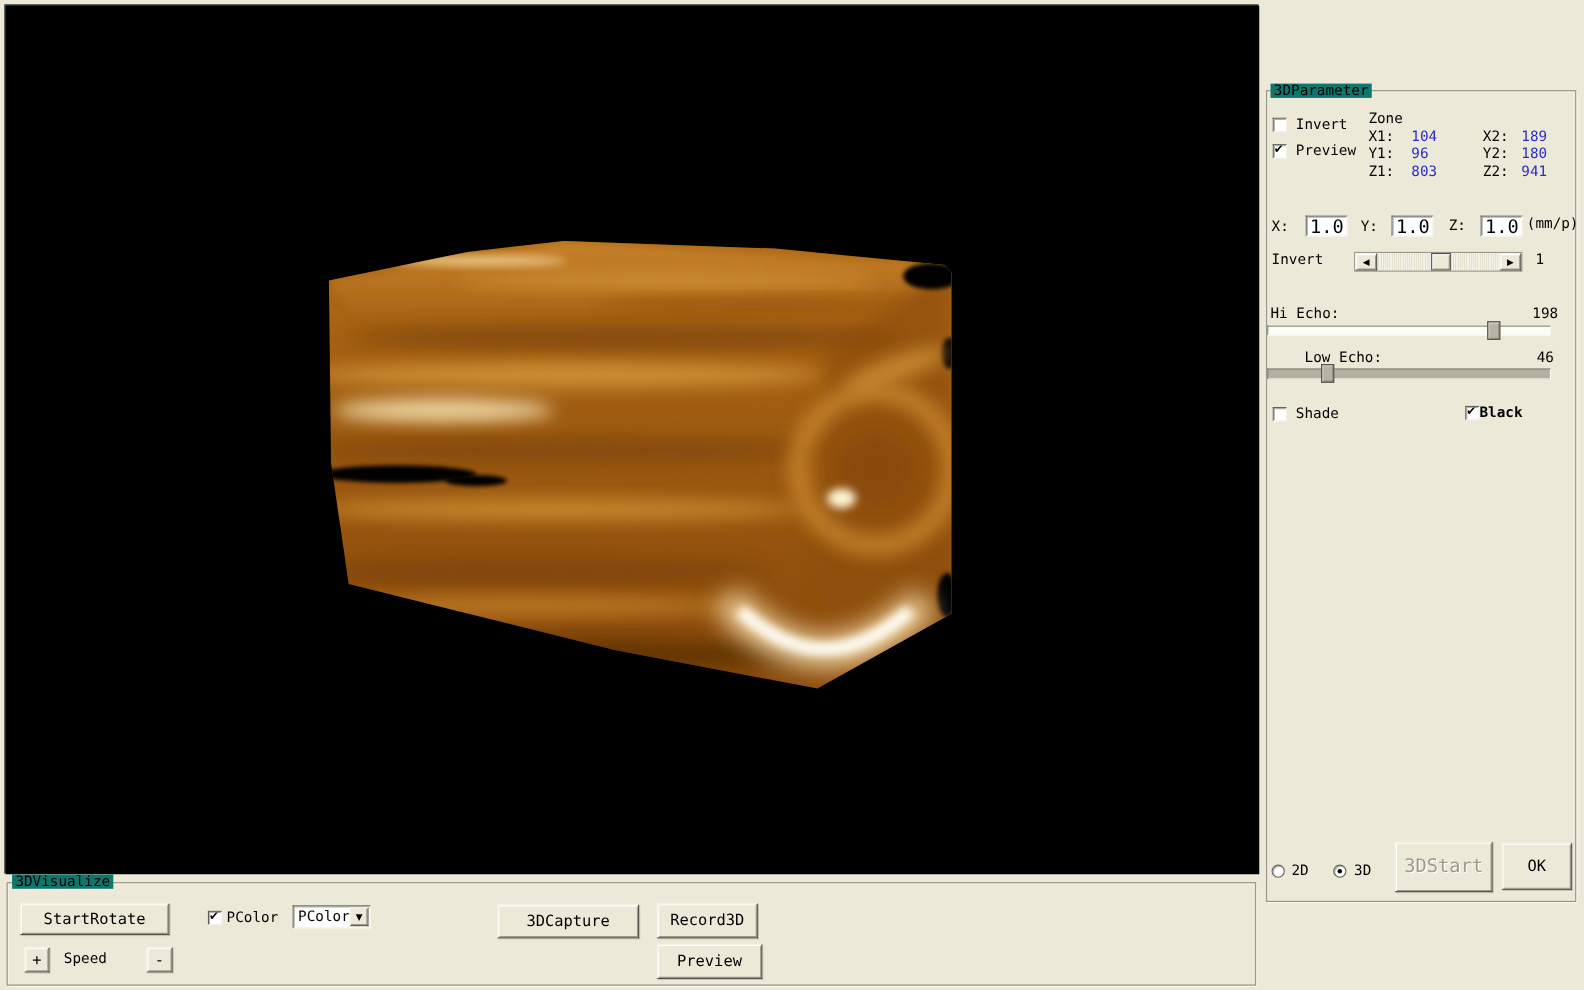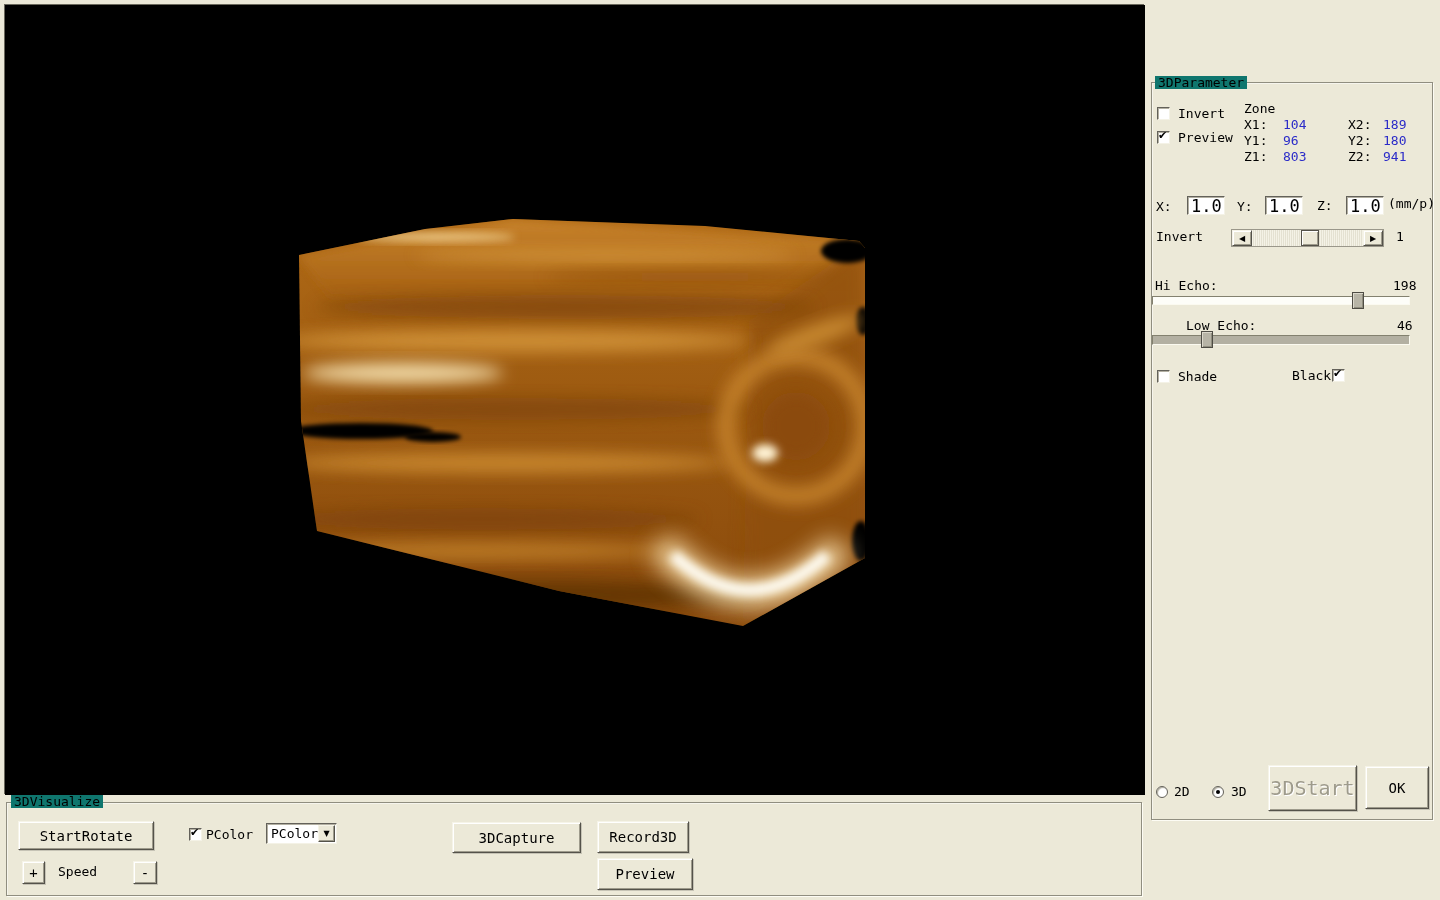--- a/index.html
+++ b/index.html
@@ -193,28 +193,28 @@
 <span class="lbl" style="left:1155px; top:318px;margin-left:31px;">Low Echo:</span>
 <span class="lbl" style="left:1397px; top:318px;">46</span>
 <div class="trk low" style="left:1152px; top:335px; width:258px; height:10px;"></div>
 <div class="sl-thumb" style="left:1201px; top:331px;"></div>
 
 <div class="cb" style="left:1157px; top:370px;"></div>
 <span class="lbl" style="left:1178px; top:369px;">Shade</span>
 <div class="cb checked" style="left:1332px; top:369px;">
     <span class="mark">✔</span>
   </div>
-<span class="lbl" style="left:1292px; top:368px;">Black</span>
+<span class="lbl" style="left:1345px; top:368px;font-weight:bold;">Black</span>
 
 <div class="radio" style="left:1156px; top:786px;"></div>
 <span class="lbl" style="left:1174px; top:784px;">2D</span>
 <div class="radio checked" style="left:1212px; top:786px;"></div>
 <span class="lbl" style="left:1231px; top:784px;">3D</span>
 
-<button class="btn disabled" style="left:1268px; top:765px; width:89px; height:46px; font-size:20px;">3DStart</button>
+<button class="btn disabled" style="left:1268px; top:765px; width:89px; height:46px; font-size:17px;">3DStart</button>
 <button class="btn" style="left:1365px; top:766px; width:64px; height:43px;">OK</button>
 
 <div class="groupbox" style="left:6px; top:802px; width:1136px; height:94px;"></div>
 <span class="legend" style="left:11px; top:795px;">3DVisualize</span>
 
 <button class="btn" style="left:18px; top:821px; width:136px; height:29px;">StartRotate</button>
 
 <div class="cb checked" style="left:189px; top:828px;">
     <span class="mark">✔</span>
   </div>

